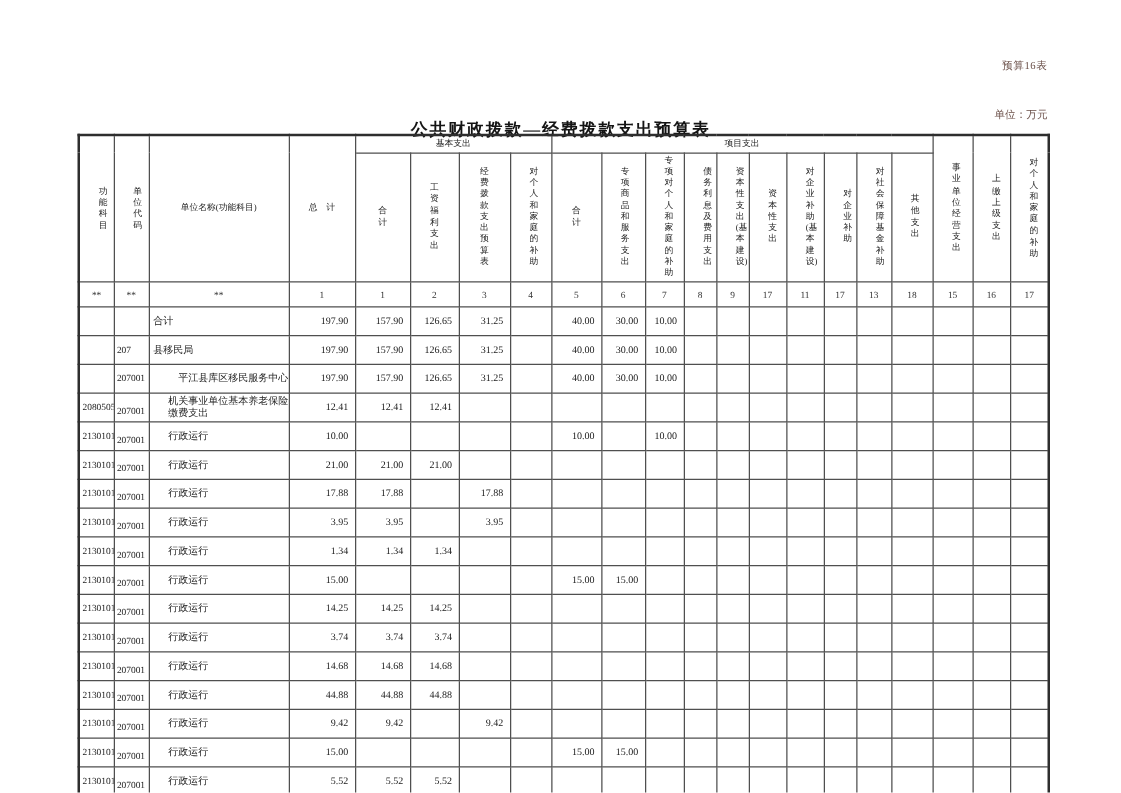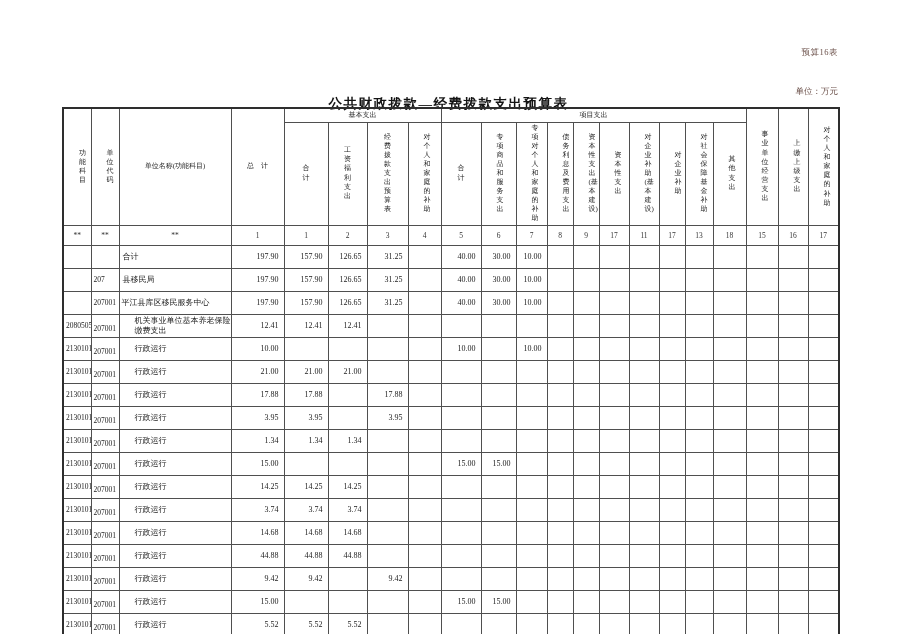--- a/index.html
+++ b/index.html
@@ -19,21 +19,21 @@
   }
   th,td{border:1px solid #4f4f4f;padding:0;overflow:hidden;}
   thead th{font-weight:normal;font-size:7px;line-height:1.3;text-align:center;
     vertical-align:middle;padding:1px 15px;color:#222;}
   tr.hr1{height:14px;} tr.hr2{height:42px;} tr.hr3{height:20px;}
   tr.hr3 td{font-size:7.5px;text-align:center;color:#333;}
   tbody tr{height:23px;}
   tbody td{font-size:8px;color:#222;vertical-align:middle;}
   td.num{text-align:right;padding-right:5px;}
   td.name{padding-left:3px;line-height:1.25;}
-  td.name.ind1{padding-left:2px;margin-top:32px;}
+  td.name.ind1{padding-left:23px;margin-top:32px;}
   td.name.ind2{padding-left:15px;}
   td.fcode{font-size:7.5px;padding-left:2px;}
   td.ucode{font-size:7.5px;padding-left:2px;vertical-align:bottom;padding-bottom:4px;}
 </style>
 </head>
 <body>
 
 <div class="sheet-label">预算16表</div>
 <div class="page-title">公共财政拨款—经费拨款支出预算表</div>
 <div class="unit-note">单位：万元</div>

